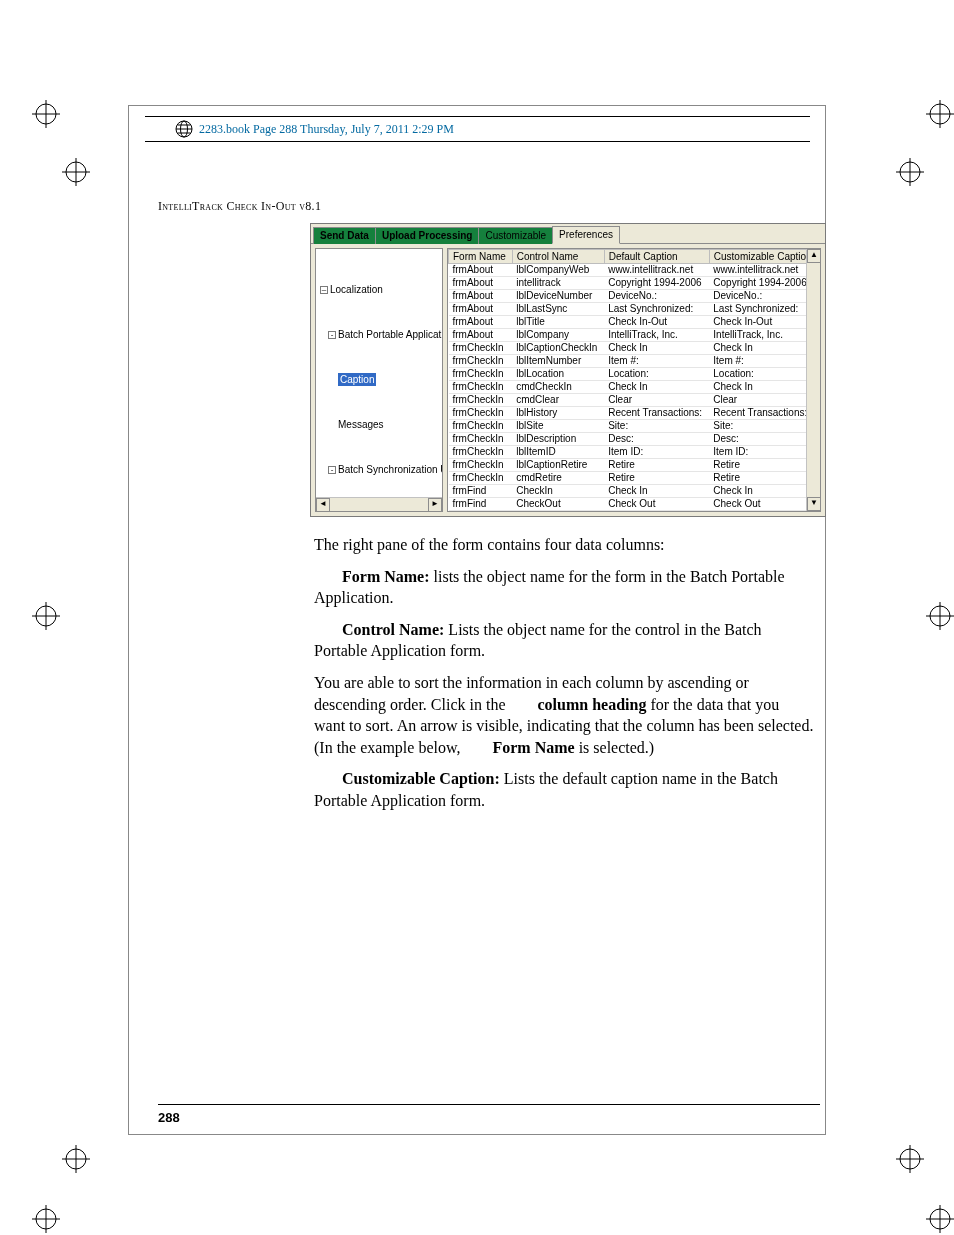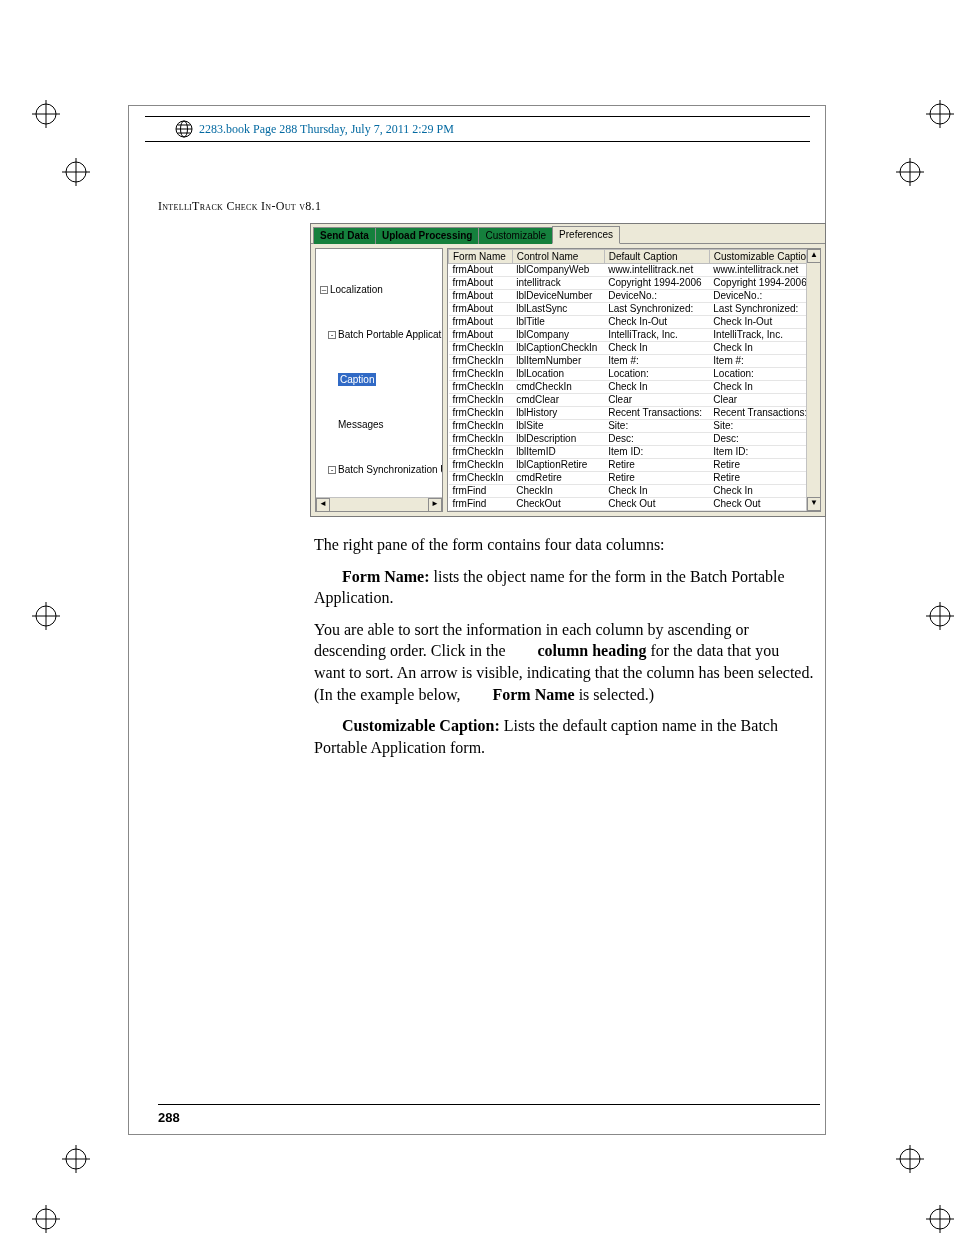--- a/index.html
+++ b/index.html
@@ -485,20 +485,21 @@
         <div class="btn">▲</div>
         <div class="btn">▼</div>
       </div>
     </div>
   </div>
 </div>
 
 <div class="body-text">
   <p>The right pane of the form contains four data columns:</p>
   <p><b>Form Name:</b><span> lists the object name for the form in the Batch Portable Application.</span></p>
+  <p><b>Control Name:</b><span> Lists the object name for the control in the Batch Portable Application form.</span></p>
   <p>
     <span>You are able to sort the information in each column by ascending or descending order. Click in the </span><b>column heading</b><span> for the data that you want to sort. An arrow is visible, indicating that the column has been selected. (In the example below, </span><b>Form Name</b><span> is selected.)</span>
   </p>
   <p><b>Customizable Caption:</b><span> Lists the default caption name in the Batch Portable Application form.</span></p>
 </div>
 
 <div class="foot-rule"></div>
 <div class="page-number">288</div>
 
 </body></html>

